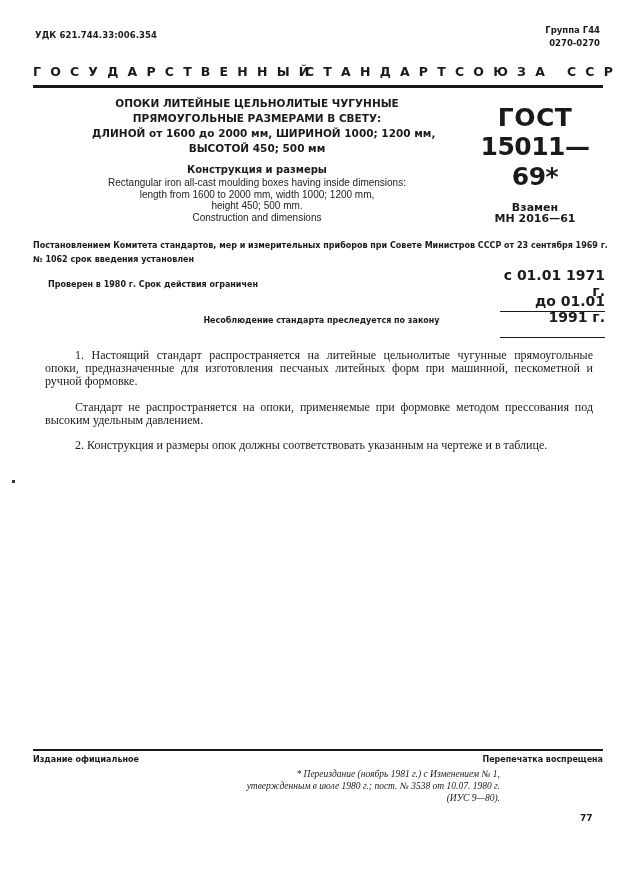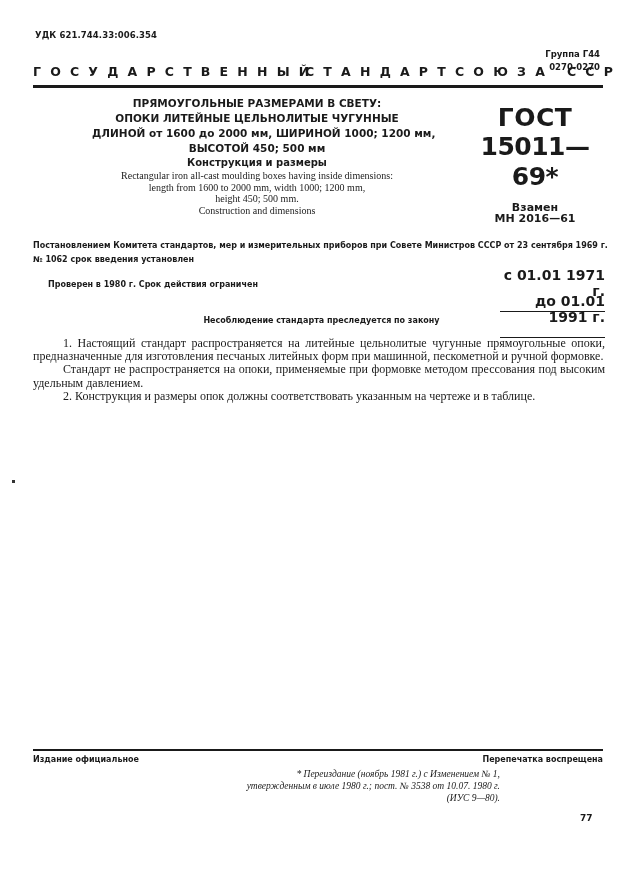--- a/index.html
+++ b/index.html
@@ -19,21 +19,21 @@
     .sans-bold {
       font-family: "DejaVu Sans", sans-serif;
       font-weight: bold;
     }
     #udk {
       left: 35px; top: 30px;
       font-size: 8.5px;
       letter-spacing: 0.1px;
     }
     #group {
-      left: 520px; top: 48px;
+      left: 520px; top: 24px;
       width: 80px;
       text-align: right;
       font-size: 8.5px;
       line-height: 13px;
     }
     #state-header {
       left: 33px; top: 64px;
       width: 575px;
       font-size: 12.5px;
       letter-spacing: 9.2px;
@@ -52,24 +52,25 @@
       width: 330px;
       text-align: center;
     }
     .title-line {
       font-size: 10.5px;
       line-height: 15px;
       white-space: nowrap;
     }
     .subtitle-ru {
       font-size: 10px;
+      margin-top: 7px;
       line-height: 14px;
     }
     .eng {
-      font-family: Liberation Serif, serif;
+      font-family: Liberation Sans, sans-serif;
       font-size: 10px;
       line-height: 11.5px;
       color: #222;
     }
     #gost-block {
       left: 460px; top: 104px;
       width: 150px;
       text-align: center;
     }
     #gost-label {
@@ -122,21 +123,21 @@
     #body-text {
       left: 33px; top: 337px;
       width: 572px;
       font-family: "Liberation Serif", serif;
       font-size: 12px;
       line-height: 13.2px;
       text-align: justify;
       color: #1a1a1a;
     }
     #body-text p {
-      margin: 0;
+      margin: 12px;
       text-indent: 30px;
     }
     #speck {
       left: 12px; top: 480px;
       width: 3px; height: 3px;
       background: #333;
     }
     #footer-rule {
       left: 33px; top: 749px;
       width: 570px; height: 2px;
@@ -175,22 +176,22 @@
 
 <div class="abs sans-bold" id="group">
   <div>Группа Г44</div>
   <div>0270-0270</div>
 </div>
 
 <div class="abs sans-bold" id="state-header"><span class="w1">ГОСУДАРСТВЕННЫЙ</span><span class="w2">СТАНДАРТ</span><span class="w3">СОЮЗА</span><span>ССР</span></div>
 <div class="abs" id="header-rule"></div>
 
 <div class="abs" id="title-block">
+  <div class="title-line sans-bold">ОПОКИ ЛИТЕЙНЫЕ ЦЕЛЬНОЛИТЫЕ ЧУГУННЫЕ</div>
   <div class="title-line sans-bold">ПРЯМОУГОЛЬНЫЕ РАЗМЕРАМИ В СВЕТУ:</div>
-  <div class="title-line sans-bold">ОПОКИ ЛИТЕЙНЫЕ ЦЕЛЬНОЛИТЫЕ ЧУГУННЫЕ</div>
   <div class="title-line sans-bold">ДЛИНОЙ от 1600 до 2000 мм, ШИРИНОЙ 1000; 1200 мм,</div>
   <div class="title-line sans-bold">ВЫСОТОЙ 450; 500 мм</div>
   <div class="subtitle-ru sans-bold">Конструкция и размеры</div>
   <div class="eng">Rectangular iron all-cast moulding boxes having inside dimensions:</div>
   <div class="eng">length from 1600 to 2000 mm, width 1000; 1200 mm,</div>
   <div class="eng">height 450; 500 mm.</div>
   <div class="eng">Construction and dimensions</div>
 </div>
 
 <div class="abs" id="gost-block">

